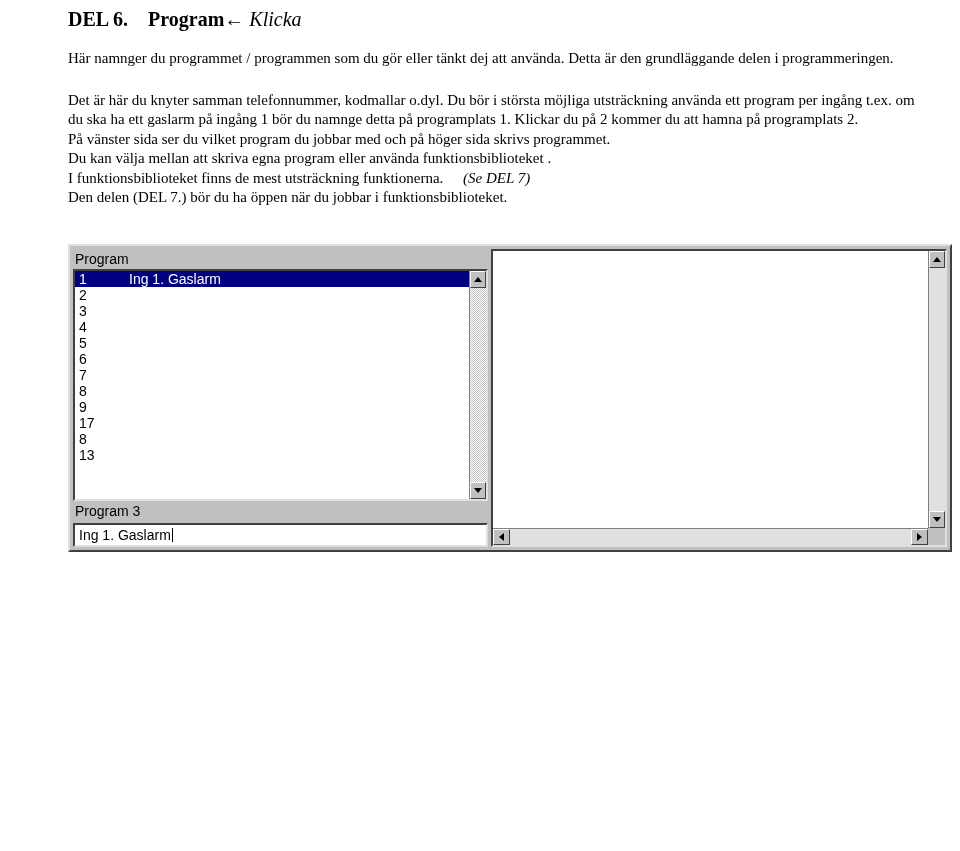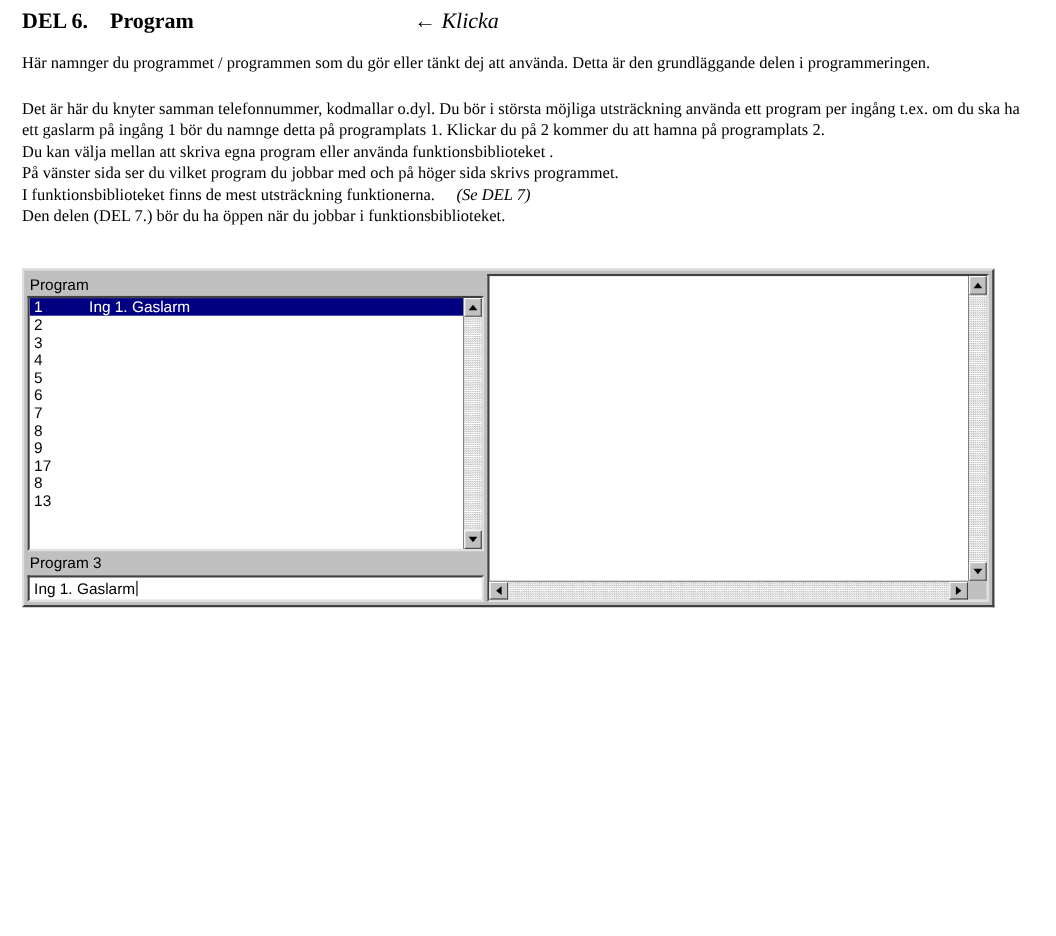--- a/index.html
+++ b/index.html
@@ -5,35 +5,34 @@
   * { box-sizing: border-box; }
   body {
     margin: 0;
     padding: 0;
     font-family: "Times New Roman", Times, serif;
     background: #fff;
     color: #000;
     width: 960px;
   }
   .page {
-    padding: 8px 28px 20px 20px;
+    padding: 8px 28px 20px 68px;
   }
   .heading-line {
     display: flex;
     align-items: baseline;
     font-size: 20px;
     margin-bottom: 18px;
   }
   .heading-part-bold {
     font-weight: bold;
   }
   .heading-klicka {
     font-style: italic;
     font-weight: normal;
-    margin-left: 200px;
   }
   .body-text {
     font-size: 15px;
     line-height: 1.3;
   }
   .body-text p {
     margin: 0;
   }
   .italic { font-style: italic; margin-left: 16px; }
   .gap { height: 22px; }
@@ -203,22 +202,22 @@
     <span class="heading-part-bold">DEL 6.</span>
     <span>&nbsp;&nbsp;&nbsp;&nbsp;</span>
     <span class="heading-part-bold">Program</span>
     <span class="heading-klicka">← Klicka</span>
   </div>
 
   <div class="body-text">
     <p>Här namnger du programmet / programmen som du gör eller tänkt dej att använda. Detta är den grundläggande delen i programmeringen.</p>
     <div class="gap"></div>
     <p>Det är här du knyter samman telefonnummer, kodmallar o.dyl. Du bör i största möjliga utsträckning använda ett program per ingång  t.ex. om du ska ha ett gaslarm på ingång 1 bör du namnge detta på programplats 1. Klickar du på 2 kommer du att hamna på programplats 2.</p>
+    <p>På vänster sida ser du vilket program du jobbar med och på höger sida skrivs programmet.</p>
     <p>Du kan välja mellan att skriva egna program eller använda funktionsbiblioteket .</p>
-    <p>På vänster sida ser du vilket program du jobbar med och på höger sida skrivs programmet.</p>
     <p>
       <span>I funktionsbiblioteket finns de mest utsträckning funktionerna. </span><span class="italic">(Se DEL 7)</span>
     </p>
     <p>Den delen (DEL 7.) bör du ha öppen när du jobbar i funktionsbiblioteket.</p>
   </div>
 
   <div class="ui-panel">
 
     <div class="left-pane">
       <div class="pane-label">Program</div>

